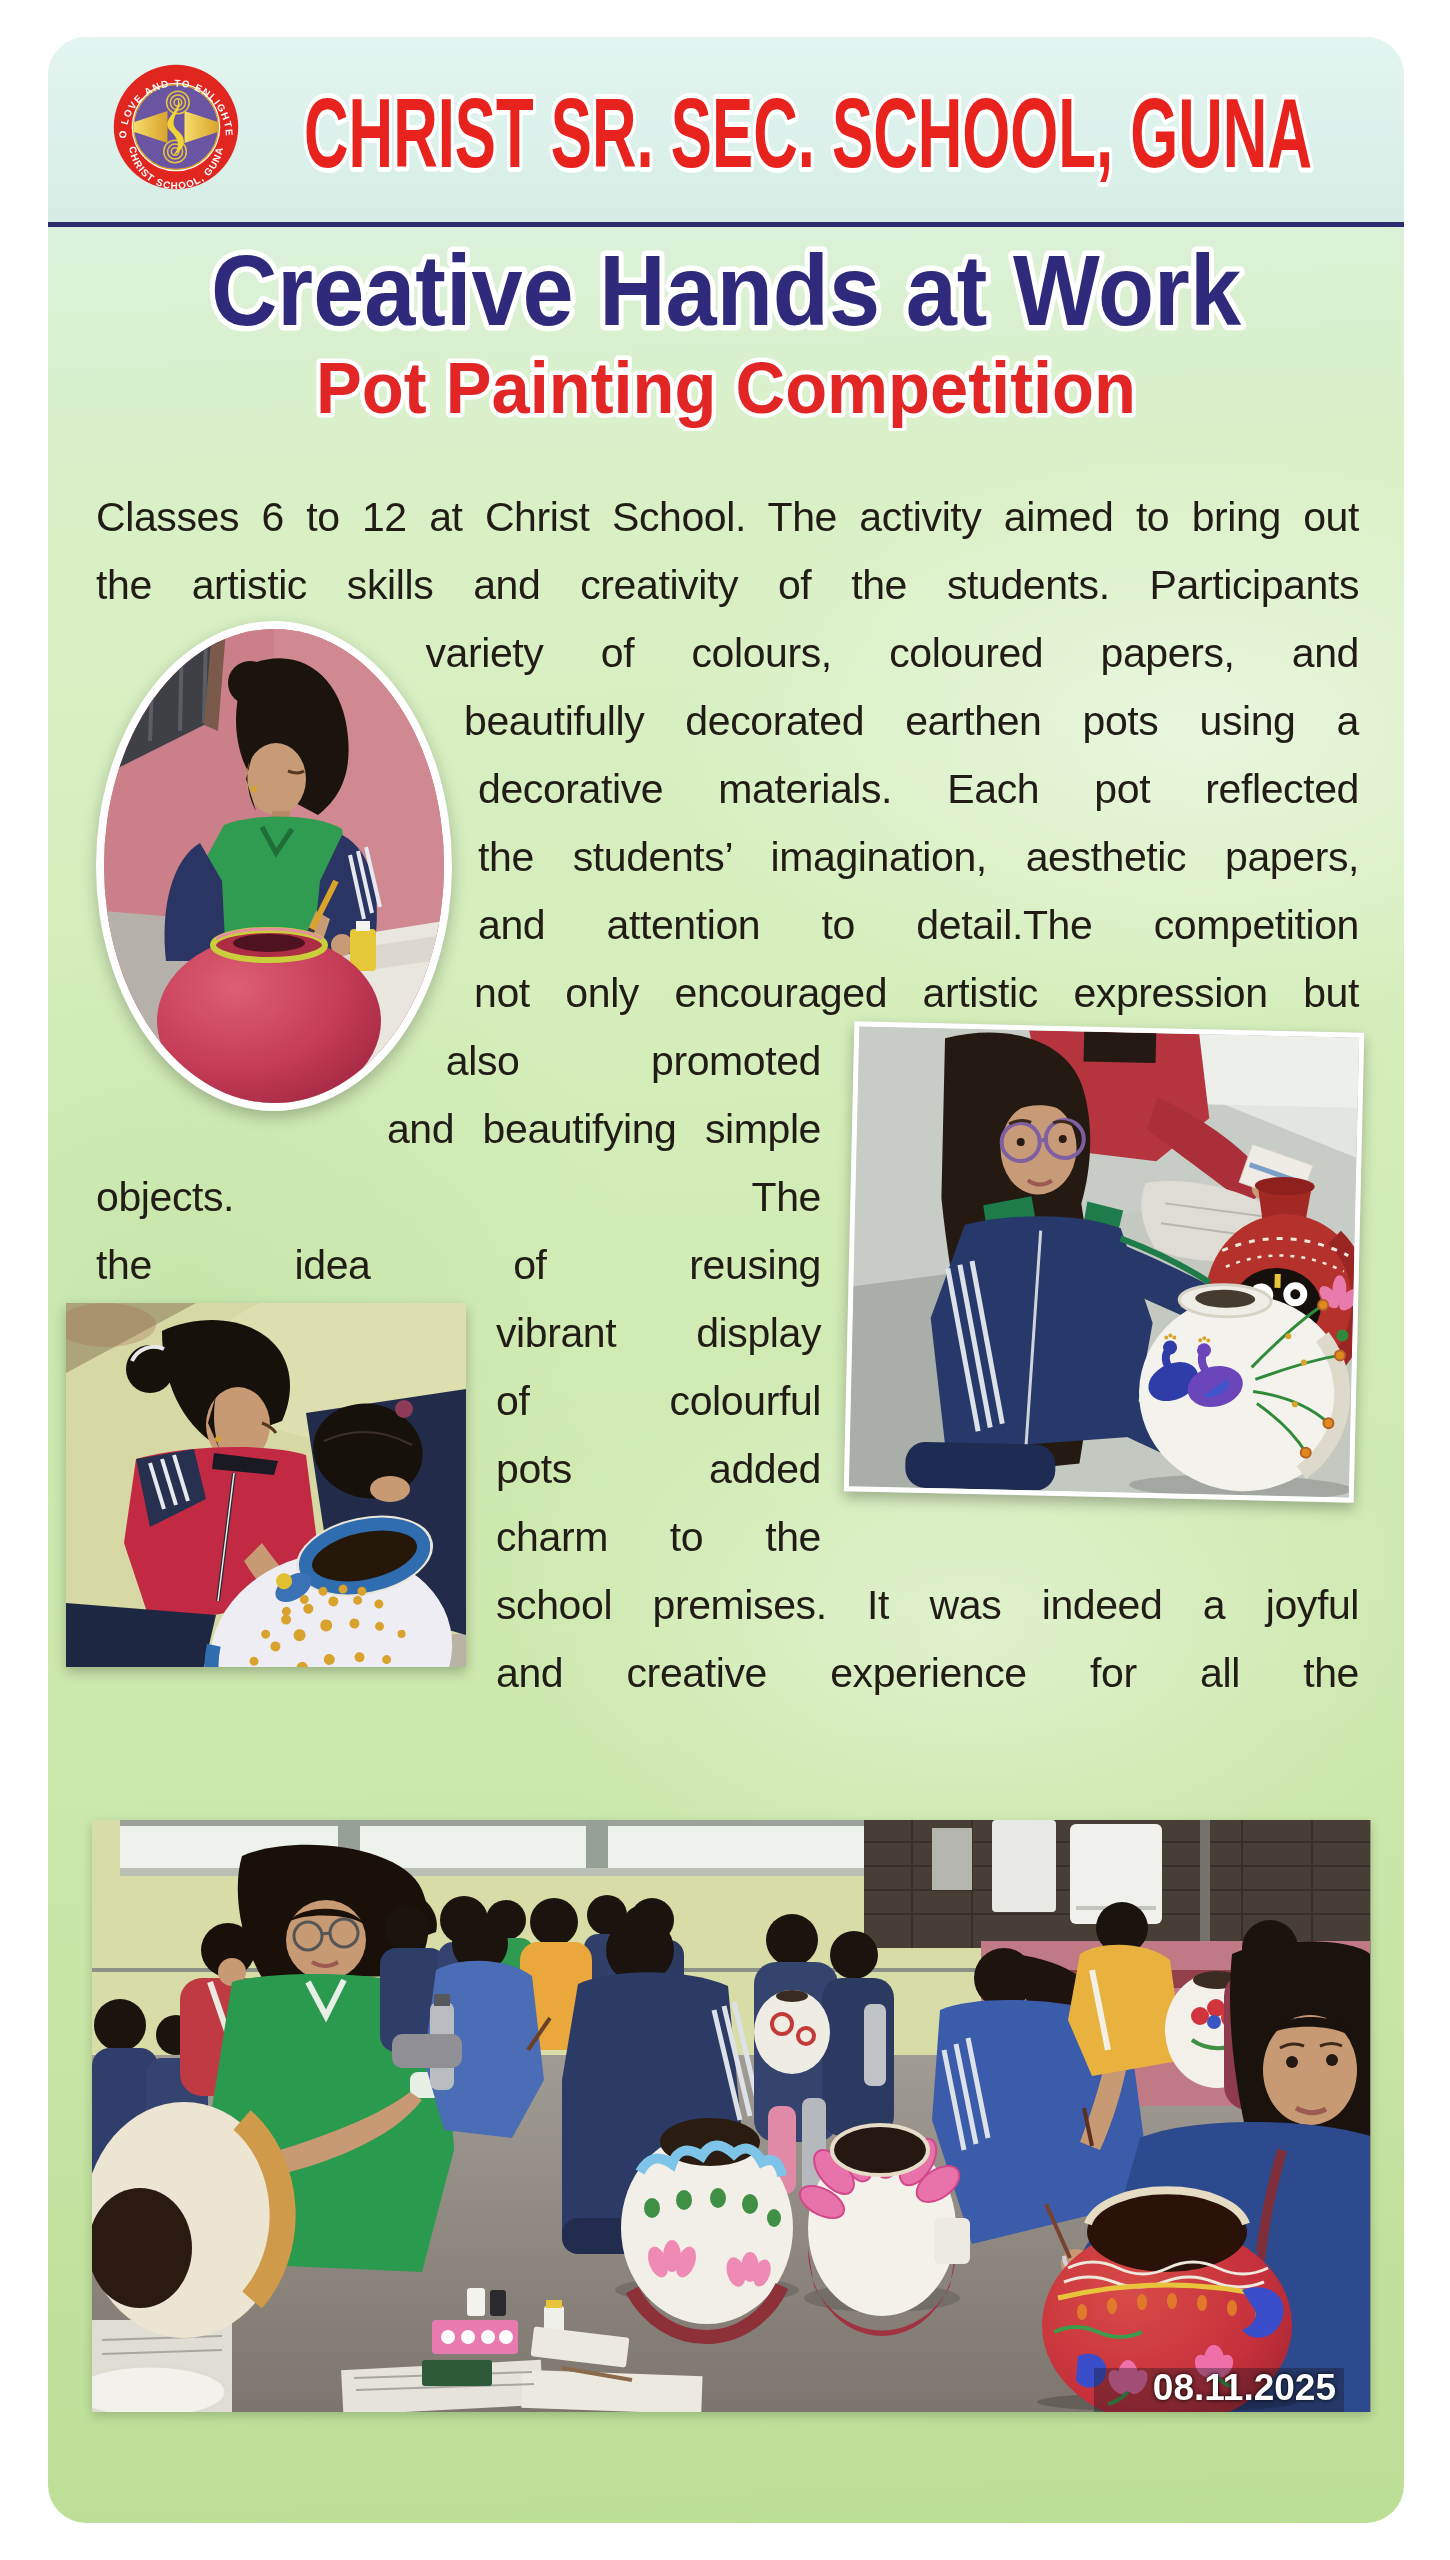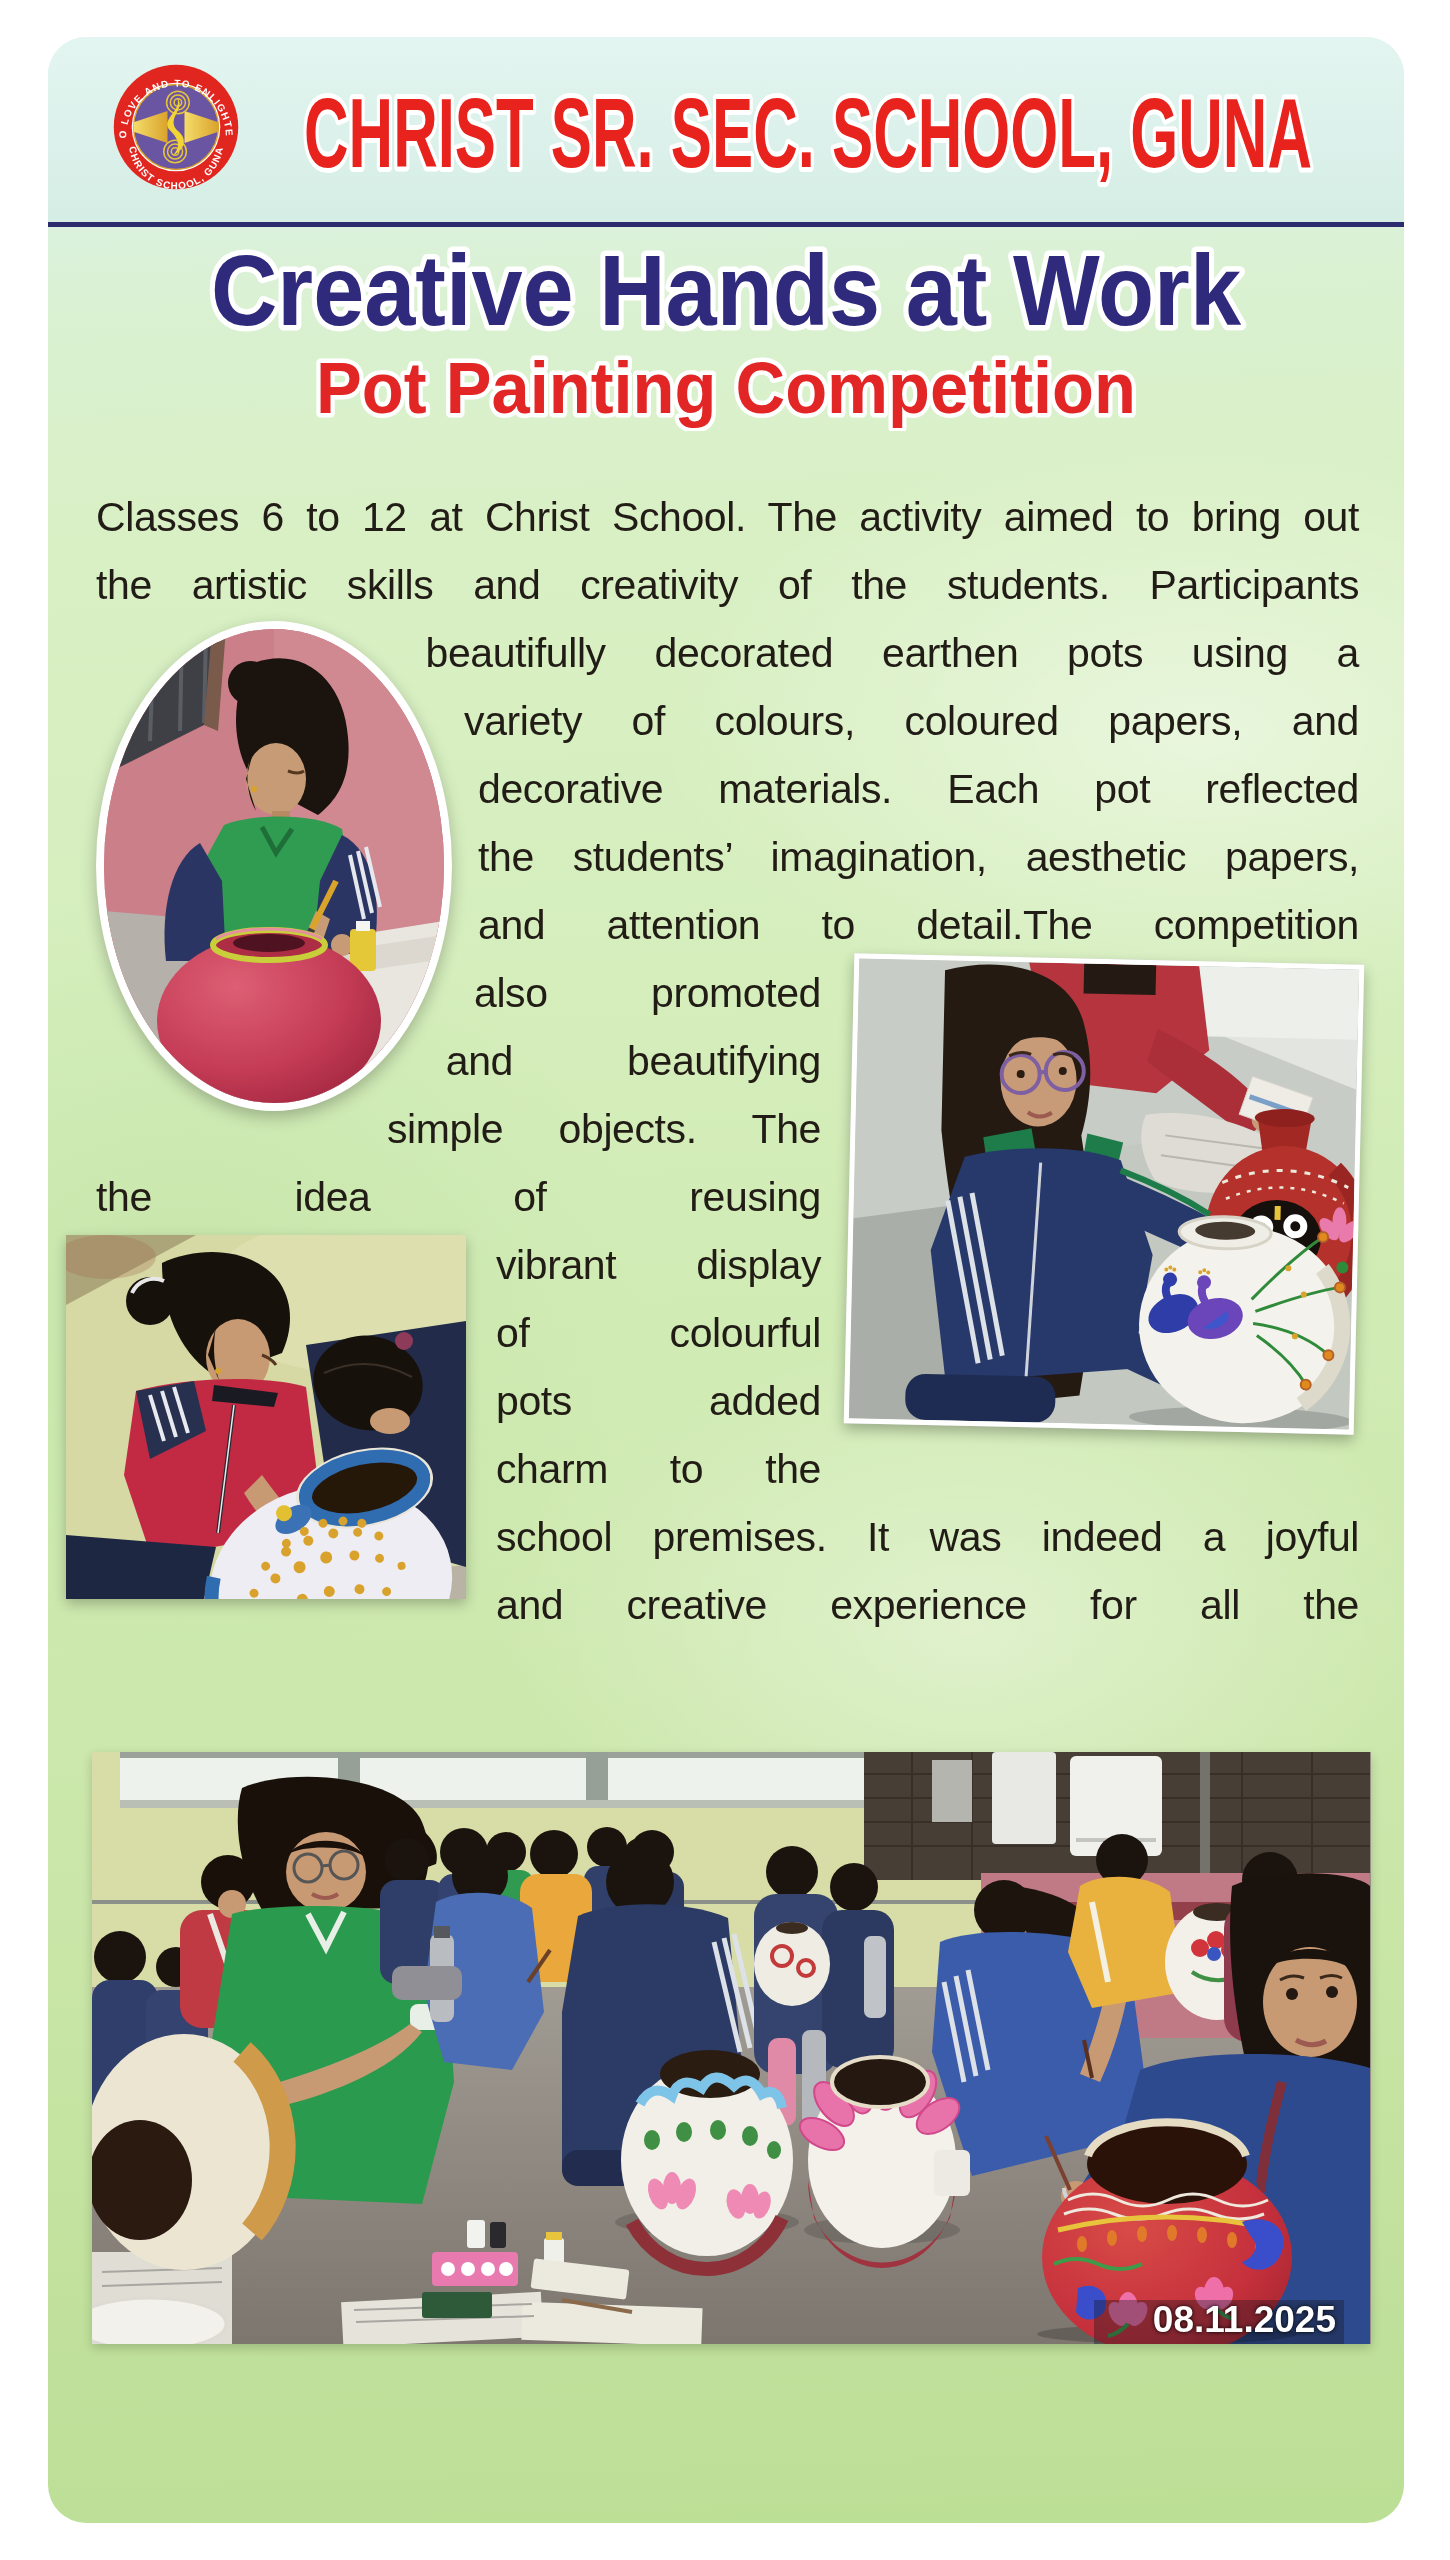--- a/index.html
+++ b/index.html
@@ -148,25 +148,26 @@
               <ellipse cx="165" cy="470" rx="122" ry="12" fill="#000000" opacity=".15"></ellipse>
               <ellipse cx="165" cy="392" rx="112" ry="86" fill="url(#rpot)"></ellipse>
               <ellipse cx="165" cy="316" rx="56" ry="15" fill="#ad2d44"></ellipse>
               <ellipse cx="165" cy="316" rx="56" ry="15" fill="none" stroke="#c9cf3a" stroke-width="6"></ellipse>
               <ellipse cx="165" cy="314" rx="36" ry="9" fill="#4e1220"></ellipse>
               <path d="M112,310 A 58 17 0 0 1 218,310" fill="none" stroke="#e58fa0" stroke-width="3"></path>
             </g>
           </svg>
         </span>
 
+        <span class="ln">variety of colours, coloured papers, and</span>
         <span class="ln">beautifully decorated earthen pots using a</span>
-        <span class="ln">variety of colours, coloured papers, and</span>
         <span class="ln">decorative materials. Each pot reflected</span>
         <span class="ln">the students’ imagination, aesthetic papers,</span>
         <span class="ln">and attention to detail.The competition</span>
+        <span class="ln">not only encouraged artistic expression but</span>
 
         <span class="ph f-right">
           <svg viewBox="0 0 500 460" width="500" height="460">
             <rect width="500" height="460" fill="#c7ccc6"></rect>
             <polygon points="300,0 500,0 500,120 340,60" fill="#e8ebe6" opacity=".8"></polygon>
             <polygon points="0,260 130,240 90,460 0,460" fill="#a9aea8"></polygon>
             <polygon points="120,200 360,170 500,210 500,460 110,460" fill="#bfc4be" opacity=".6"></polygon>
             <rect x="320" y="0" width="180" height="70" fill="#edf0ea"></rect>
             <g>
               <path d="M170,0 L340,0 L352,84 L300,128 L196,118 Z" fill="#b5343e"></path>

